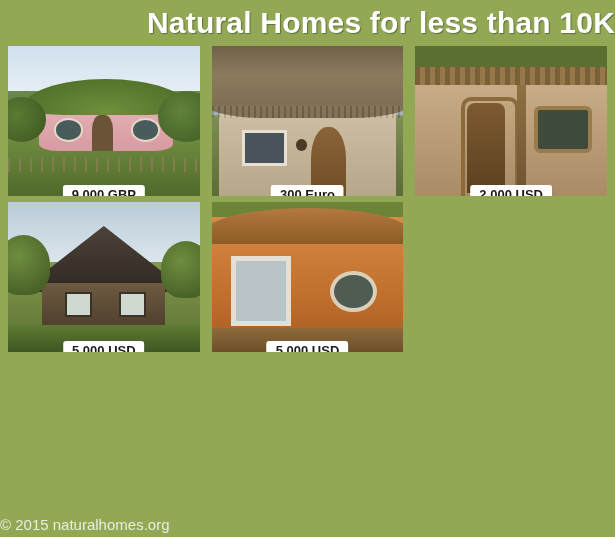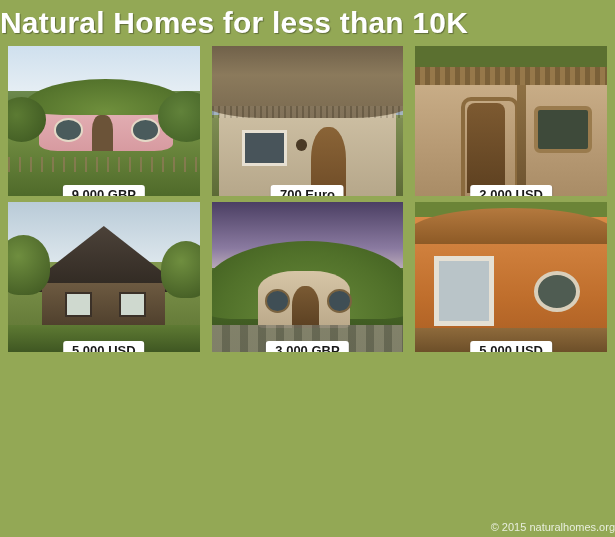--- a/index.html
+++ b/index.html
@@ -20,21 +20,21 @@
     background: #93a855;
     box-sizing: border-box;
   }
   .title {
     position: absolute;
     top: 0;
     left: 0;
     width: 615px;
     height: 46px;
     line-height: 46px;
-    text-align: left;
+    text-align: right;
     color: #ffffff;
     font-size: 30px;
     font-weight: bold;
     letter-spacing: 0.2px;
     text-shadow: 1px 1px 1px rgba(0,0,0,0.35);
     white-space: nowrap;
   }
   .grid {
     position: absolute;
     top: 46px;
@@ -69,23 +69,23 @@
     border-radius: 3px;
     white-space: nowrap;
     z-index: 5;
     box-shadow: 0 1px 1px rgba(0,0,0,0.25);
   }
   .credit {
     position: absolute;
     left: 0;
     bottom: 4px;
     width: 615px;
-    text-align: right;
+    text-align: left;
     color: #e8eedd;
-    font-size: 11px;
+    font-size: 15px;
   }
 
   
   .sky {
     position: absolute;
     left: 0; top: 0; width: 100%; height: 58%;
   }
   .ground {
     position: absolute;
     left: 0; bottom: 0; width: 100%; height: 48%;
@@ -360,21 +360,21 @@
     <div class="cell c2">
       <div class="photo">
         <div class="sky"></div>
         <div class="ground"></div>
         <div class="wall"></div>
         <div class="thatch"></div>
         <div class="win"></div>
         <div class="dot"></div>
         <div class="door"></div>
       </div>
-      <div class="cap">700 Euro</div>
+      <div class="cap">300 Euro</div>
     </div>
 
     <div class="cell c3">
       <div class="photo">
         <div class="sky"></div>
         <div class="wall"></div>
         <div class="roofedge"></div>
         <div class="dframe"></div>
         <div class="door"></div>
         <div class="win"></div>
@@ -391,33 +391,20 @@
         <div class="wall"></div>
         <div class="win" style="left:30%;top:60%;width:12%;height:14%;"></div>
         <div class="win" style="left:58%;top:60%;width:12%;height:14%;"></div>
         <div class="tree" style="left:-6%;top:22%;width:28%;height:40%;"></div>
         <div class="tree" style="right:-6%;top:26%;width:26%;height:38%;"></div>
         <div class="bush"></div>
       </div>
       <div class="cap">5,000 USD</div>
     </div>
 
-    <div class="cell c5">
-      <div class="photo">
-        <div class="sky"></div>
-        <div class="ground"></div>
-        <div class="mound"></div>
-        <div class="face"></div>
-        <div class="win" style="left:28%;top:58%;width:11%;height:13%;"></div>
-        <div class="win" style="left:60%;top:58%;width:11%;height:13%;"></div>
-        <div class="door"></div>
-        <div class="rocks"></div>
-      </div>
-      <div class="cap">3,000 GBP</div>
-    </div>
 
 
     <div class="cell c7">
       <div class="photo">
         <div class="sky"></div>
         <div class="wall"></div>
         <div class="roof"></div>
         <div class="win"></div>
         <div class="win2"></div>
         <div class="dirt"></div>

